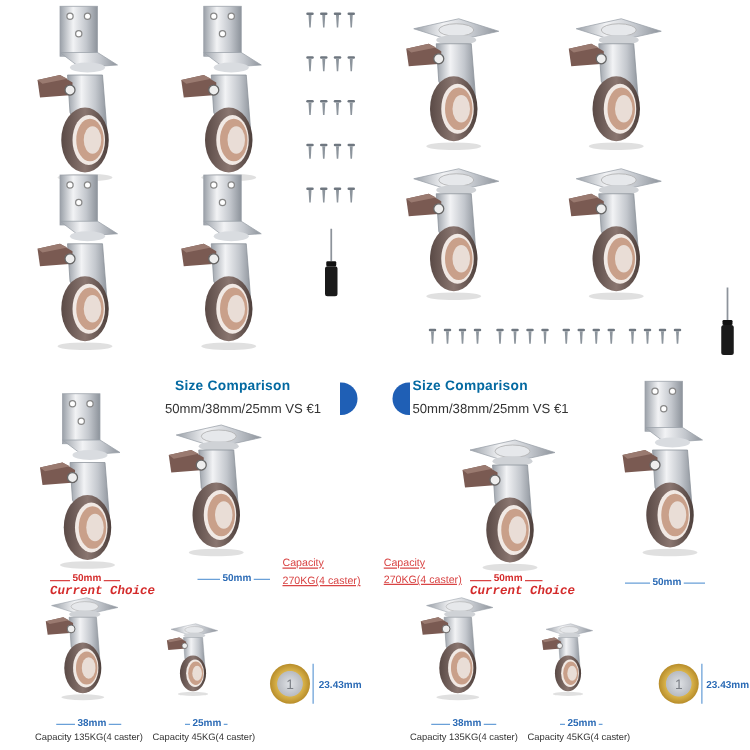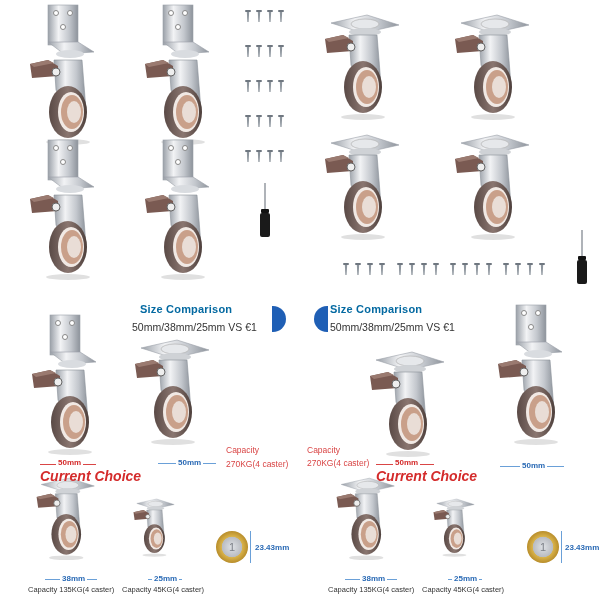--- a/index.html
+++ b/index.html
@@ -6,22 +6,22 @@
   body{width:600px;height:600px;position:relative;overflow:hidden;font-family:"Liberation Sans",sans-serif;}
   .abs{position:absolute;}
   .title{color:#0369a1;font-weight:bold;font-size:11px;letter-spacing:0.2px;white-space:nowrap;}
   .subtitle{color:#333;font-size:10.5px;white-space:nowrap;}
   .half-disc{width:14px;height:26px;background:#1f5fb5;}
   .hd-right{border-radius:0 13px 13px 0;}
   .hd-left{border-radius:13px 0 0 13px;}
   .dim{color:#2a6ab5;font-size:8px;font-weight:bold;white-space:nowrap;text-align:left;}
   .dim-red{color:#d42b2b;}
   .cap{color:#333;font-size:7.5px;white-space:nowrap;text-align:center;}
-  .cap-red{color:#d94545;font-size:8.5px;line-height:12px;white-space:nowrap;}
-  .choice{color:#d42b2b;font-size:14px;font-style:italic;font-weight:bold;white-space:nowrap;}
+  .cap-red{color:#d94545;font-size:8.5px;line-height:12px;white-space:nowrap;text-decoration:underline;}
+  .choice{color:#d42b2b;font-size:10px;font-style:italic;font-weight:bold;white-space:nowrap;font-family:Liberation Mono, monospace;}
   .dimline{border-top:1px solid #6aa0d8;height:0;}
   .vline{border-left:1px solid #6aa0d8;width:0;}
 </style>
 </head>
 <body>
 
 <svg width="0" height="0" style="position:absolute">
   <defs>
     <linearGradient id="chrome" x1="0" x2="1" y1="0" y2="0">
       <stop offset="0" stop-color="#9aa0a8"></stop>

